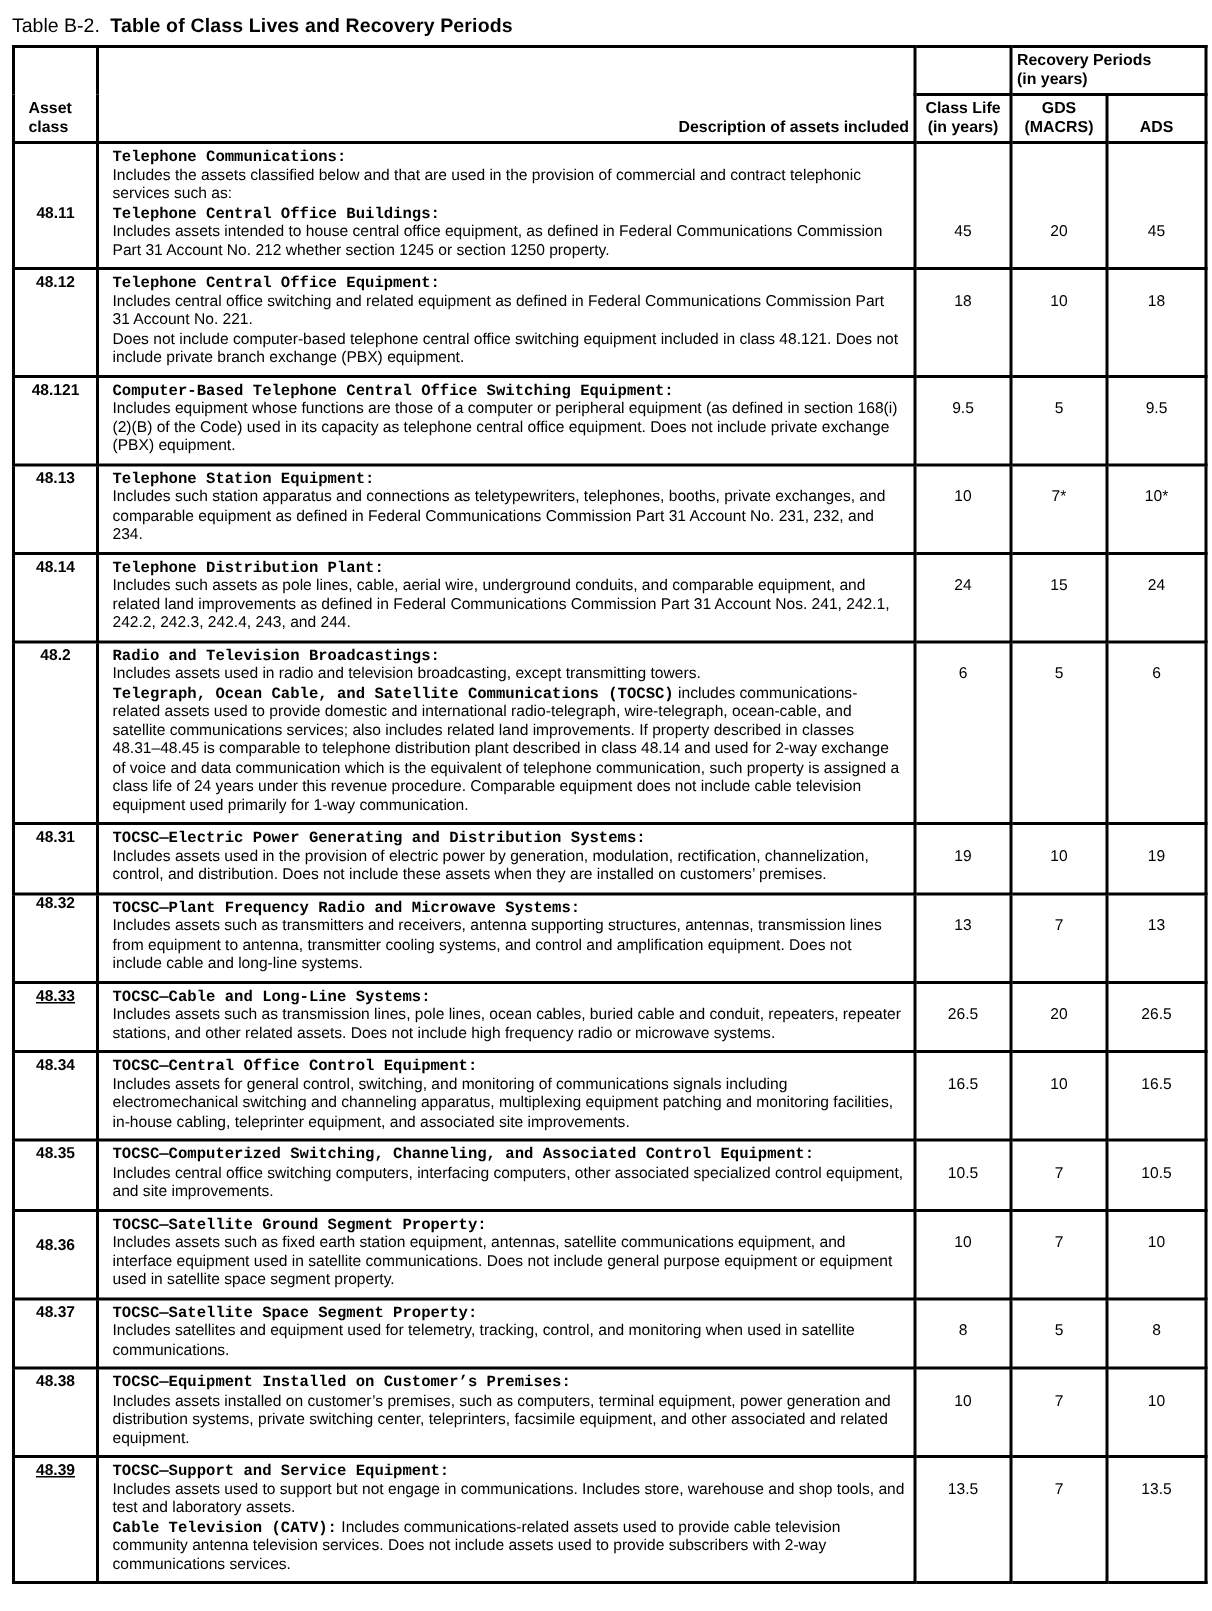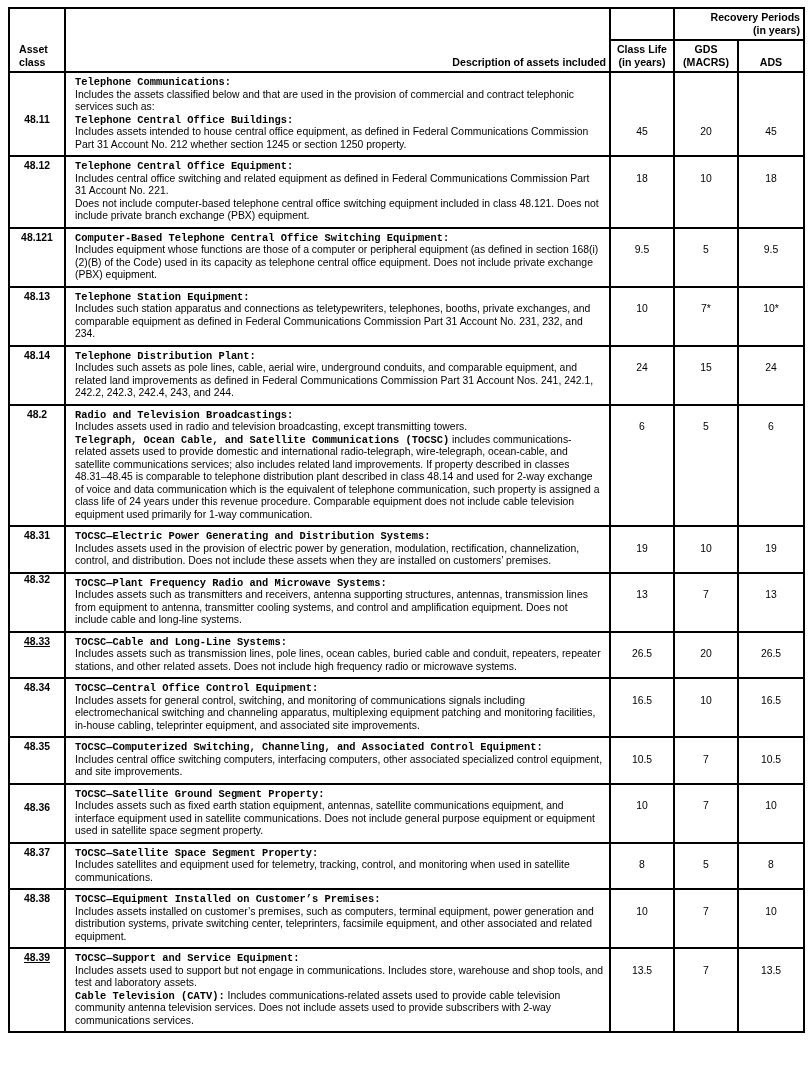--- a/index.html
+++ b/index.html
@@ -44,21 +44,21 @@
     line-height: 12.5px;
     font-weight: bold;
     padding: 2px 3px 3px 3px;
     white-space: pre-line;
     vertical-align: bottom;
   }
   th.h-asset { text-align: left; padding-left: 9px; }
   th.h-desc  { text-align: right; padding-left: 8px; }
   th.h-center { text-align: center; }
   th.h-spacer { height: 27px; }
-  th.h-rp { text-align: right; vertical-align: middle; }
+  th.h-rp { text-align: left; vertical-align: middle; }
   th.h-sub { height: 32px; }
 
   tbody td {
     font-size: 10.4px;
     line-height: 12.5px;
     vertical-align: top;
   }
   td.c-asset {
     font-weight: bold;
     text-align: center;
@@ -78,20 +78,23 @@
     line-height: 12.5px;
     margin: 3px 0 0 0;
     width: 795px;
   }
 </style>
 </head>
 <body>
 
 <div class="page">
 
+  <div class="doc-title">
+    <span class="t-prefix">Table B-2.</span><span class="t-main">Table of Class Lives and Recovery Periods</span>
+  </div>
 
   <table class="b2">
     <colgroup>
       <col class="c-asset">
         <col class="c-desc">
         <col class="c-life">
         <col class="c-gds">
         <col class="c-ads">
     </colgroup>
     <thead>

